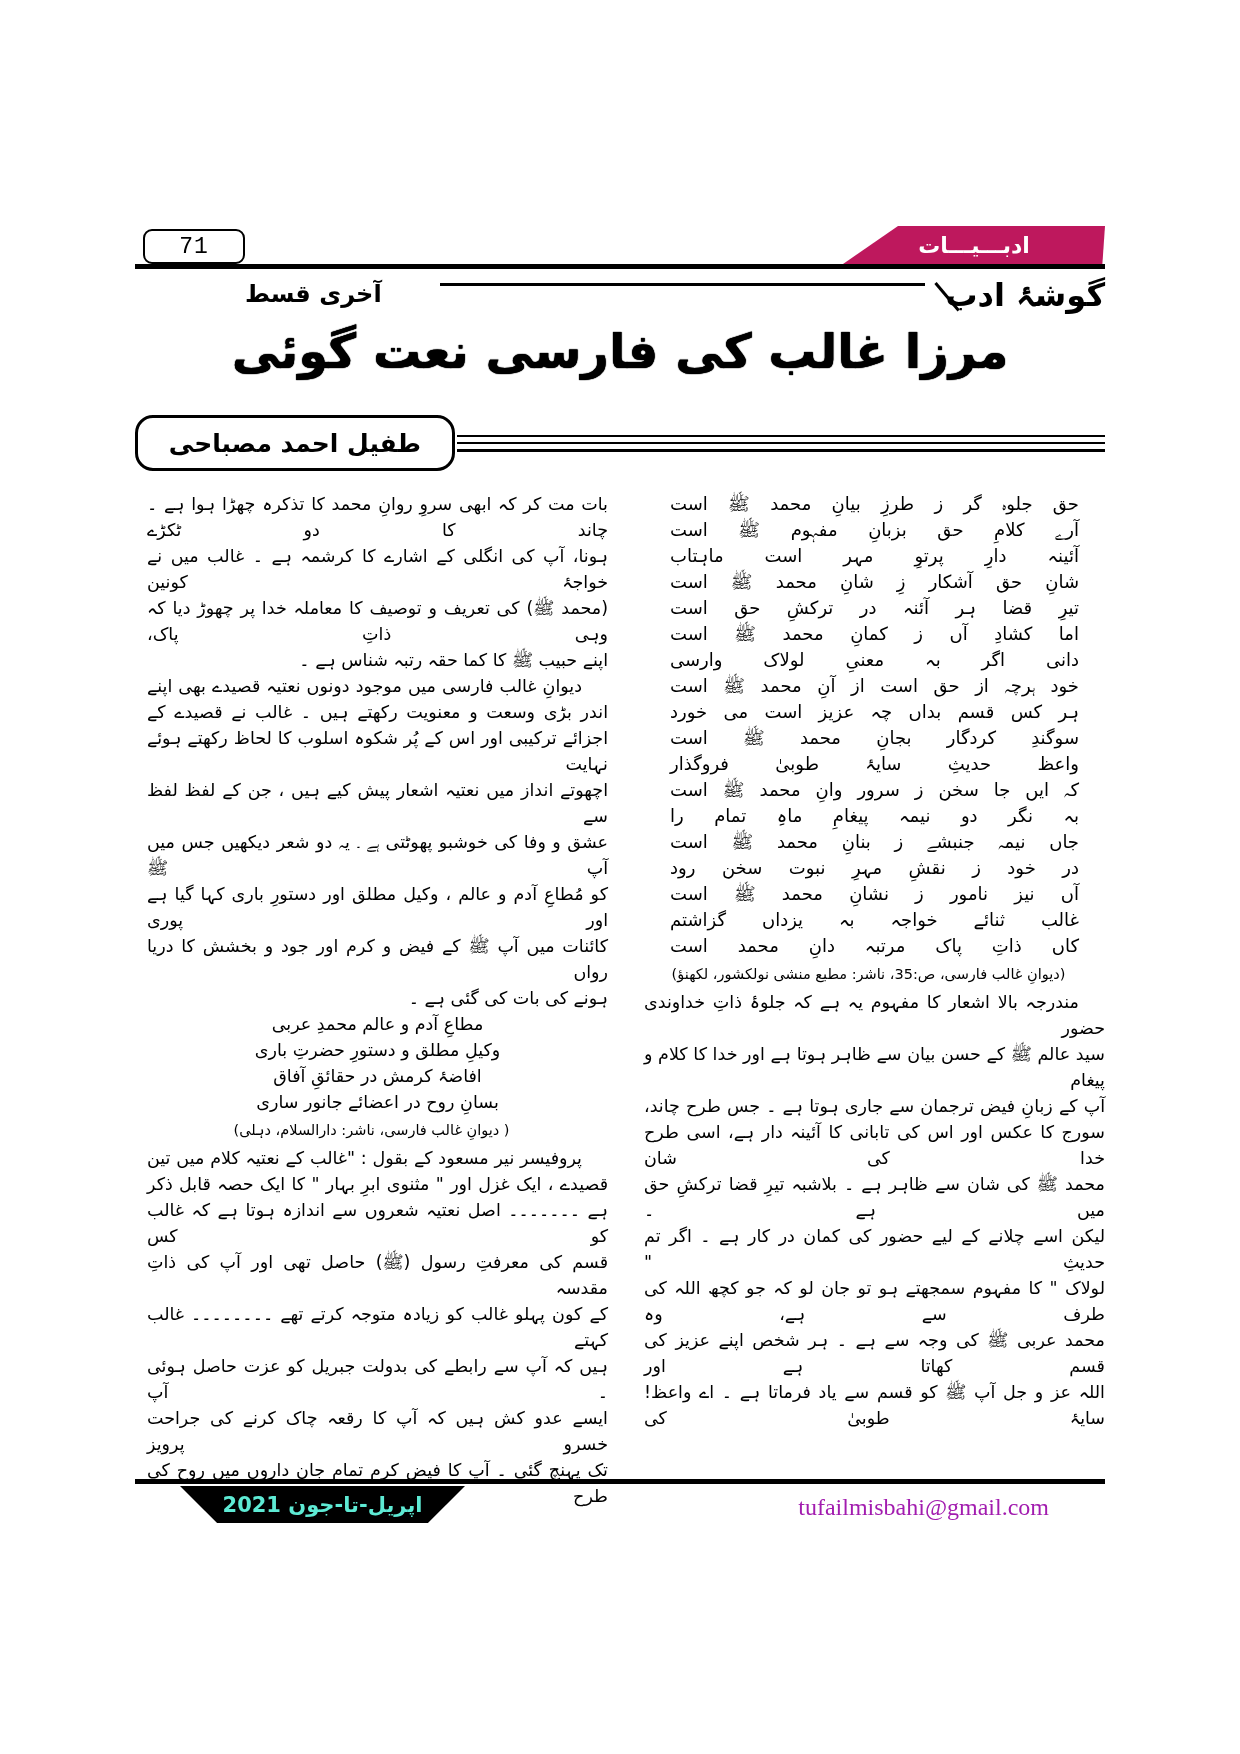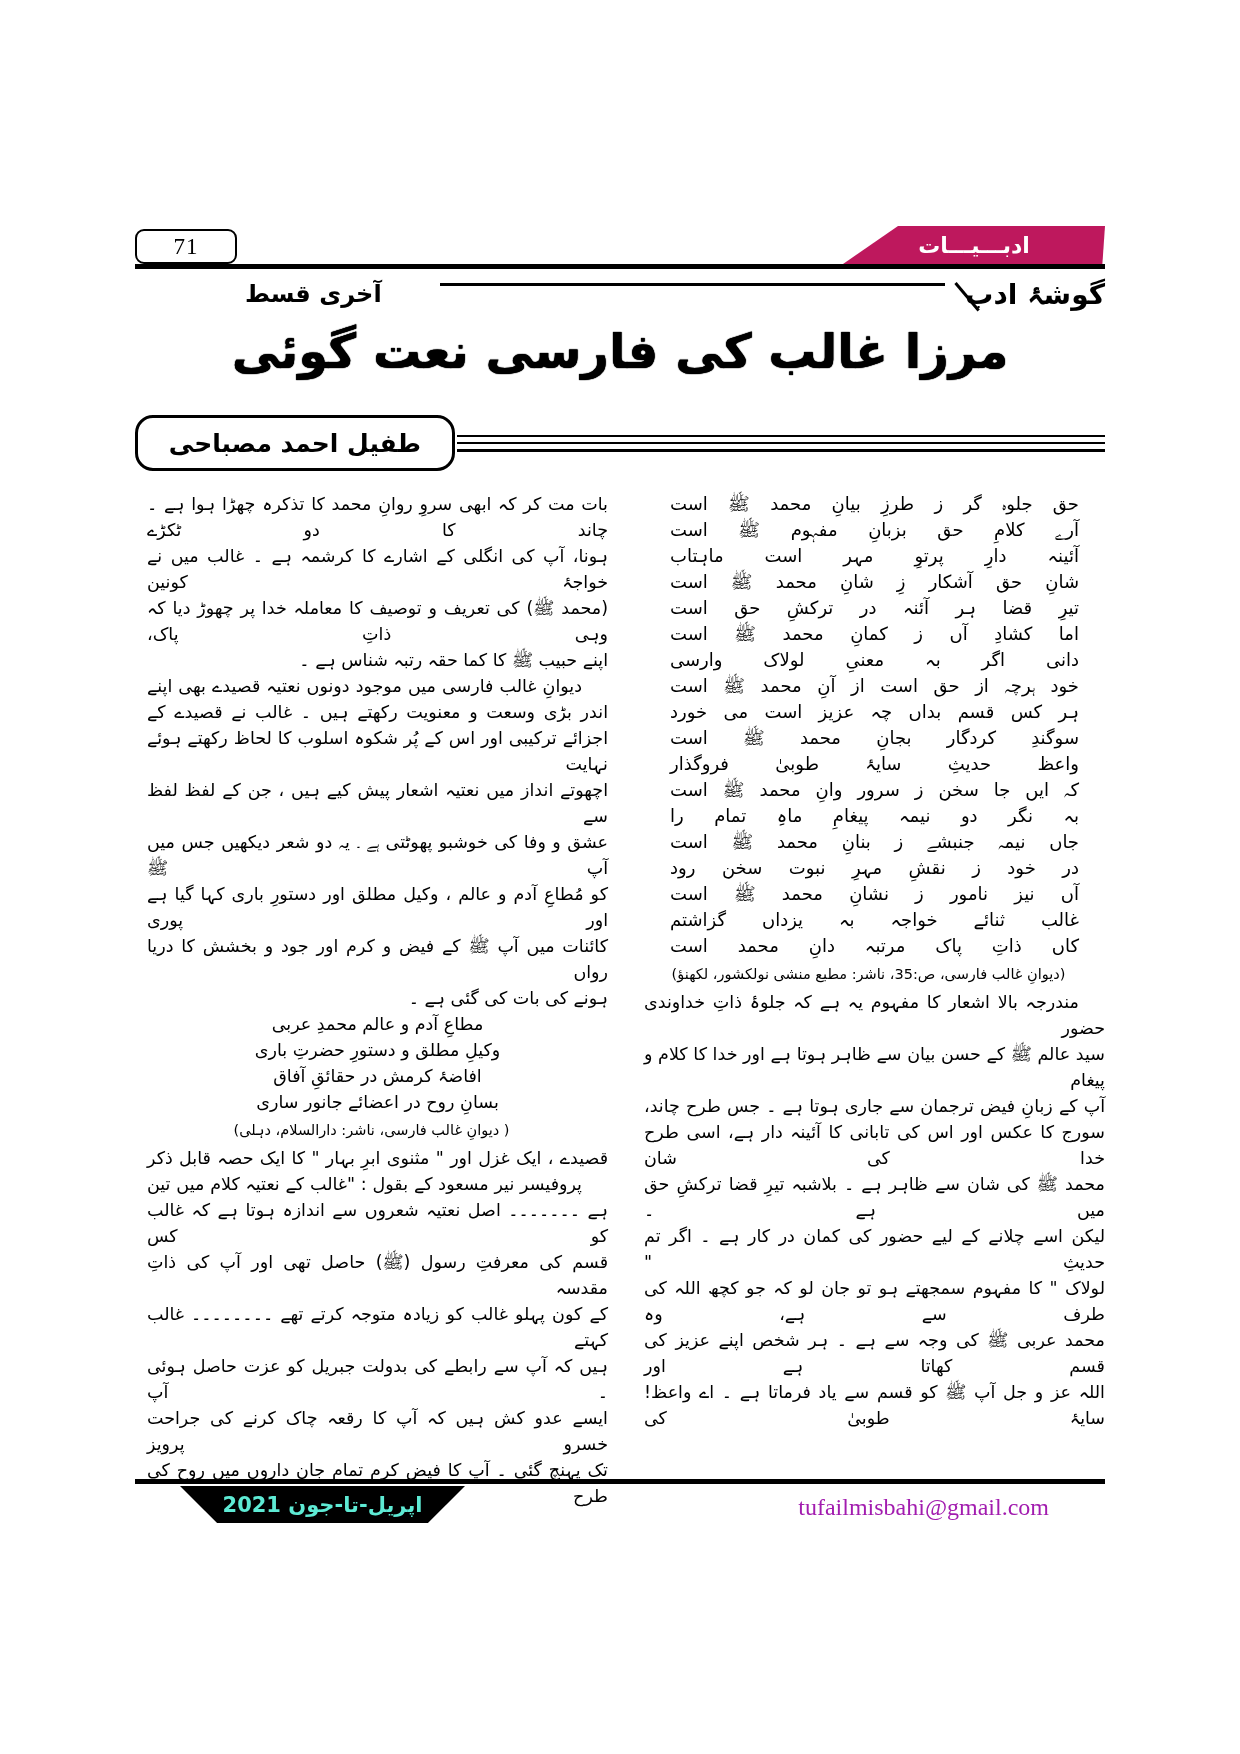--- a/index.html
+++ b/index.html
@@ -9,41 +9,42 @@
     background:#ffffff; color:#000; overflow:hidden;
     font-family:"DejaVu Sans","Liberation Sans",sans-serif;
     direction:rtl;
   }
   .content { padding:226px 135px 0 135px; }
 
   
   .header-top { display:flex; direction:ltr; align-items:flex-end; height:38px; }
   .pagenum-box {
     width:102px; height:35px; border:2.5px solid #000; border-radius:9px;
-    font-family:Liberation Serif, serif; font-size:23px;
+    font-family:Liberation Mono, monospace; font-size:23px;
     display:flex; align-items:center; justify-content:center; letter-spacing:1px;
     direction:ltr;
+    margin-left:8px;
   }
   .header-spacer { flex:1; }
   .banner-adab {
     width:262px; height:38px; background:#be185d; color:#fff;
     clip-path:polygon(21% 0, 100% 0, 99% 100%, 0% 100%);
     display:flex; align-items:center; justify-content:center;
     font-size:22px; font-weight:bold; letter-spacing:1px;
   }
   .double-rule { height:2px; border-top:3px solid #000; border-bottom:2px solid #000; }
 
   .header-row2 { display:flex; direction:ltr; align-items:flex-start; height:44px; padding-top:8px; }
   .installment { margin-left:110px; font-size:24px; font-weight:bold; line-height:34px; }
   .separator { position:relative; flex:1; height:3px; background:#000; margin:6px 20px 0 58px; }
   .separator::after {
     content:""; position:absolute; right:-12px; top:0; width:3px; height:36px;
     background:#000; transform-origin:top center; transform:rotate(-40deg);
   }
-  .corner-label { font-size:28px; font-weight:bold; line-height:36px; }
+  .corner-label { font-size:32px; font-weight:bold; line-height:36px; }
 
   .title {
     margin-top:0; height:80px; line-height:76px; text-align:center;
     font-size:48px; font-weight:bold; letter-spacing:0;
     text-shadow:0 0 1px #000, 0 0 1px #000;
   }
 
   .author-row { display:flex; direction:ltr; align-items:center; margin-top:22px; height:56px; }
   .author-box {
     width:320px; height:56px; border:3px solid #000; border-radius:18px;
@@ -167,22 +168,22 @@
             <div class="line jline short-last">ہونے کی بات کی گئی ہے ۔</div>
           </div>
         <div class="poem-left">
             <div class="line">مطاعِ آدم و عالم محمدِ عربی</div>
             <div class="line">وکیلِ مطلق و دستورِ حضرتِ باری</div>
             <div class="line">افاضۂ کرمش در حقائقِ آفاق</div>
             <div class="line">بسانِ روح در اعضائے جانور ساری</div>
           </div>
         <div class="citation">( دیوانِ غالب فارسی، ناشر: دارالسلام، دہلی)</div>
         <div class="para3">
+            <div class="line jline indent">پروفیسر نیر مسعود کے بقول : "غالب کے نعتیہ کلام میں تین</div>
             <div class="line jline">قصیدے ، ایک غزل اور " مثنوی ابرِ بہار " کا ایک حصہ قابل ذکر</div>
-            <div class="line jline indent">پروفیسر نیر مسعود کے بقول : "غالب کے نعتیہ کلام میں تین</div>
             <div class="line jline">ہے ۔۔۔۔۔۔۔ اصل نعتیہ شعروں سے اندازہ ہوتا ہے کہ غالب کو کس</div>
             <div class="line jline">قسم کی معرفتِ رسول (ﷺ) حاصل تھی اور آپ کی ذاتِ مقدسہ</div>
             <div class="line jline">کے کون پہلو غالب کو زیادہ متوجہ کرتے تھے ۔۔۔۔۔۔۔۔ غالب کہتے</div>
             <div class="line jline">ہیں کہ آپ سے رابطے کی بدولت جبریل کو عزت حاصل ہوئی ۔ آپ</div>
             <div class="line jline">ایسے عدو کش ہیں کہ آپ کا رقعہ چاک کرنے کی جراحت خسرو پرویز</div>
             <div class="line jline">تک پہنچ گئی ۔ آپ کا فیضِ کرم تمام جان داروں میں روح کی طرح</div>
           </div>
       </div>
 
     </div>

